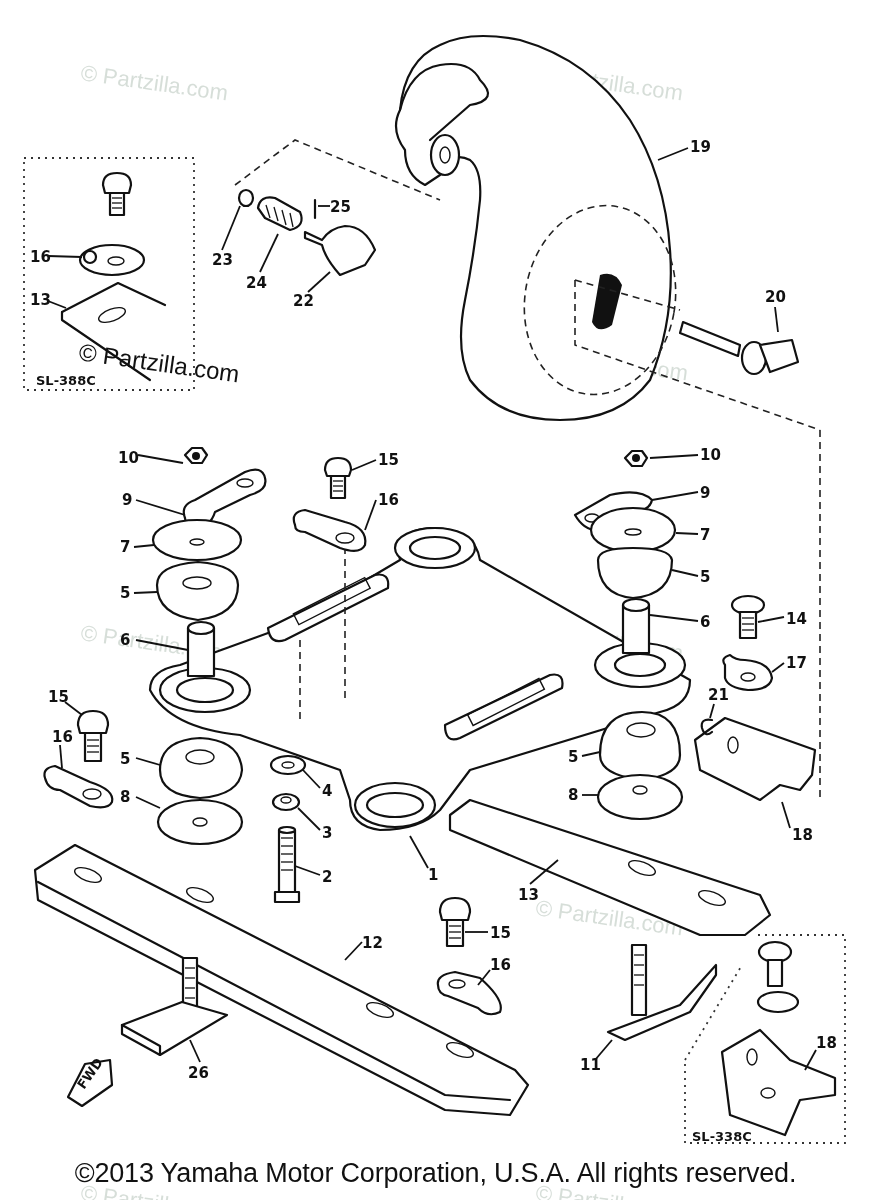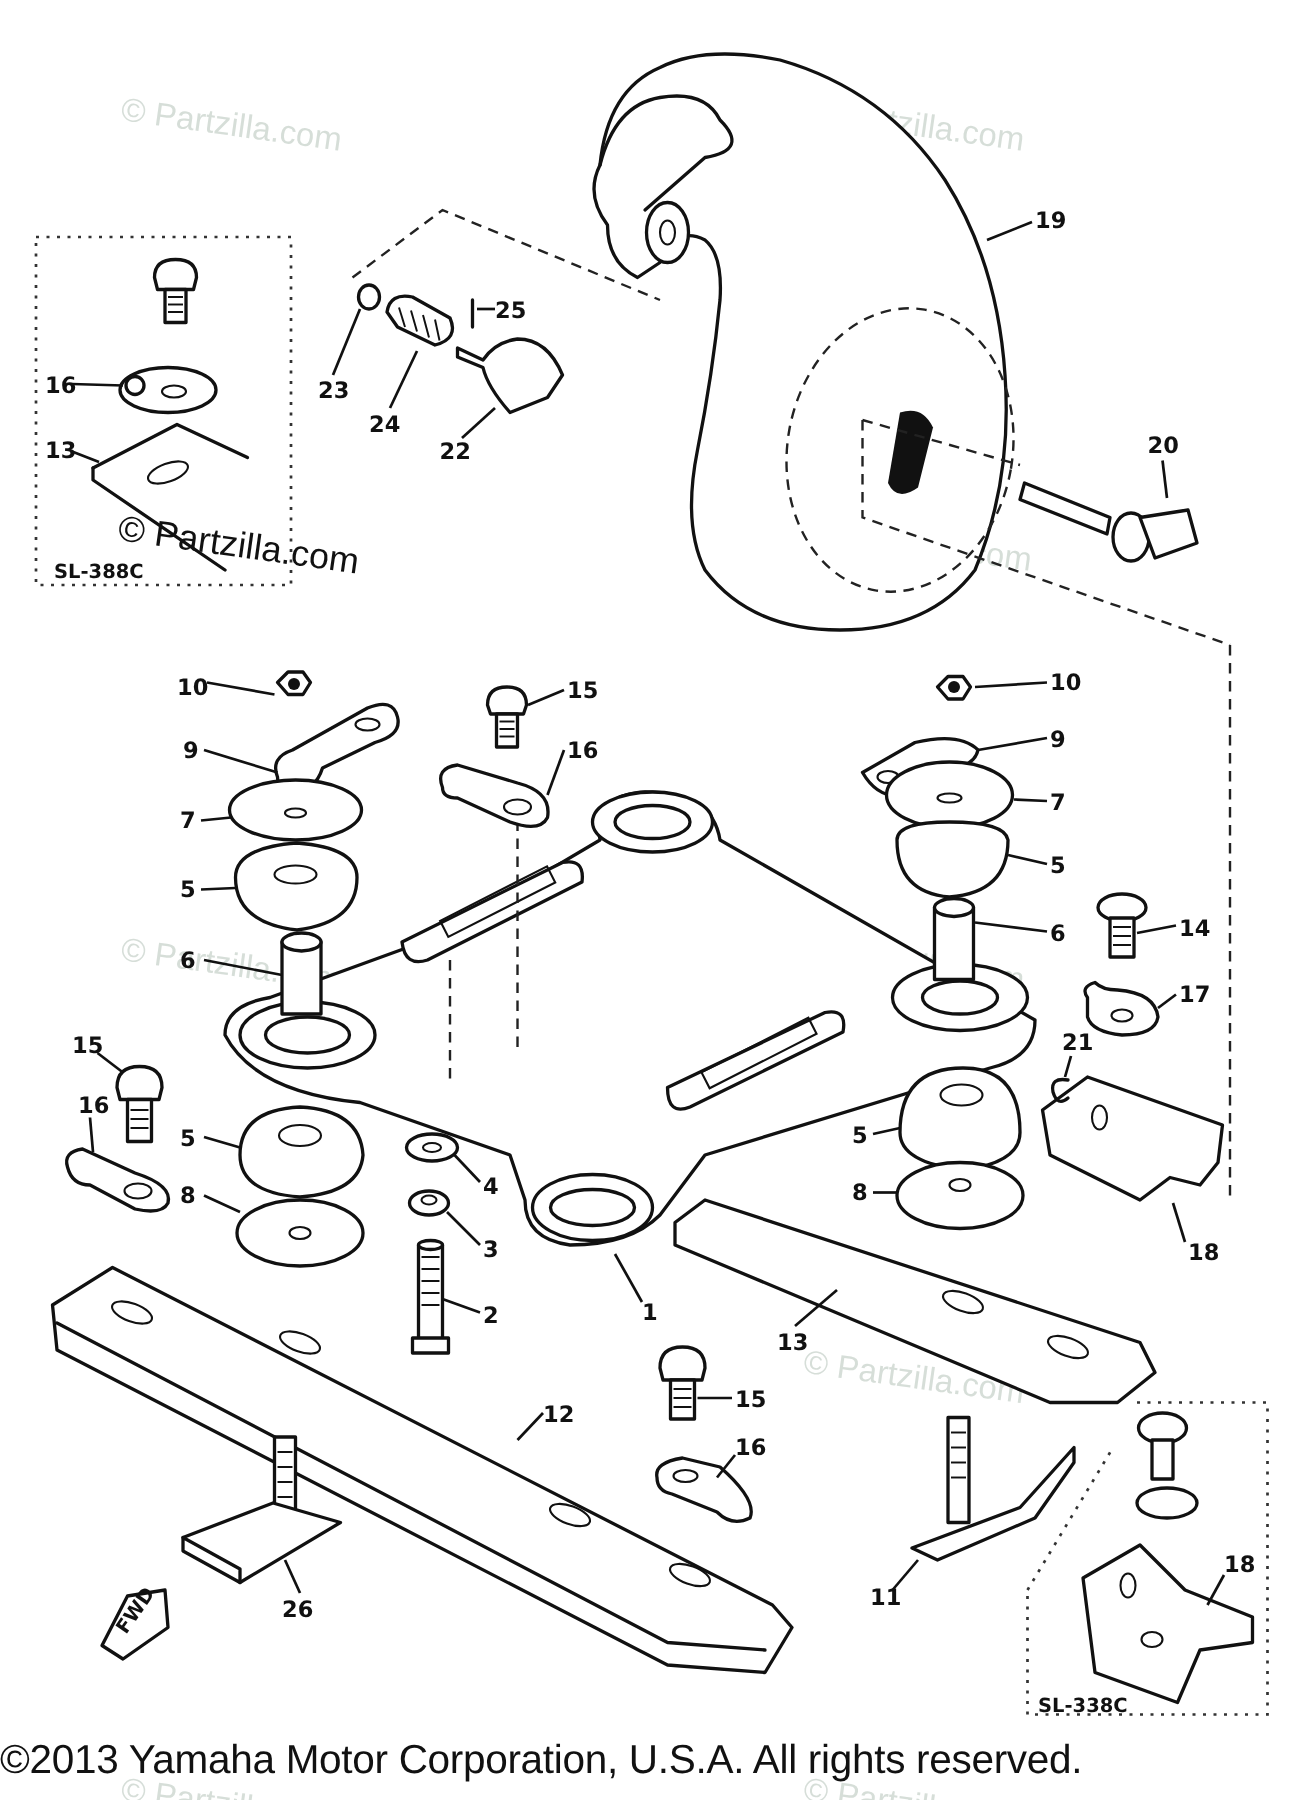--- a/index.html
+++ b/index.html
@@ -11,21 +11,21 @@
   .dash { fill: none; stroke: #222; stroke-width: 1.6; stroke-dasharray: 7 5; }
   .dot { fill: none; stroke: #333; stroke-width: 1.8; stroke-dasharray: 2 5; }
   .fill-w { fill: #fff; stroke: #111; stroke-width: 2.2; stroke-linejoin: round; }
   .fill-k { fill: #111; }
   .leader { stroke: #111; stroke-width: 1.8; fill: none; }
   .callout { font-family: "DejaVu Sans", sans-serif; font-size: 15px; font-weight: bold; fill: #111; }
   .inset-label { font-family: "DejaVu Sans", sans-serif; font-size: 13px; font-weight: bold; fill: #111; }
   .watermark { font-family: "Liberation Sans", sans-serif; font-size: 22px; fill: #c9d3cc; opacity: 0.75; }
   .watermark-strong { font-family: "Liberation Sans", sans-serif; font-size: 24px; fill: #111; }
   .thread { stroke: #111; stroke-width: 1.3; }
-  #copyright { position: absolute; left: 0; width: 871px; top: 1158px; 
+  #copyright { position: absolute; left: 0; width: 871px; top: 1158px; text-align: center;
                font-family: "Liberation Sans", sans-serif; font-size: 27px; color: #111; letter-spacing: -0.2px; }
 </style>
 </head>
 <body>
 
 <svg id="diagram" viewBox="0 0 871 1200" xmlns="http://www.w3.org/2000/svg">
 
   <g>
     <text class="watermark" x="80" y="80" transform="rotate(8 80 80)">© Partzilla.com</text>
     <text class="watermark" x="535" y="80" transform="rotate(8 535 80)">© Partzilla.com</text>

